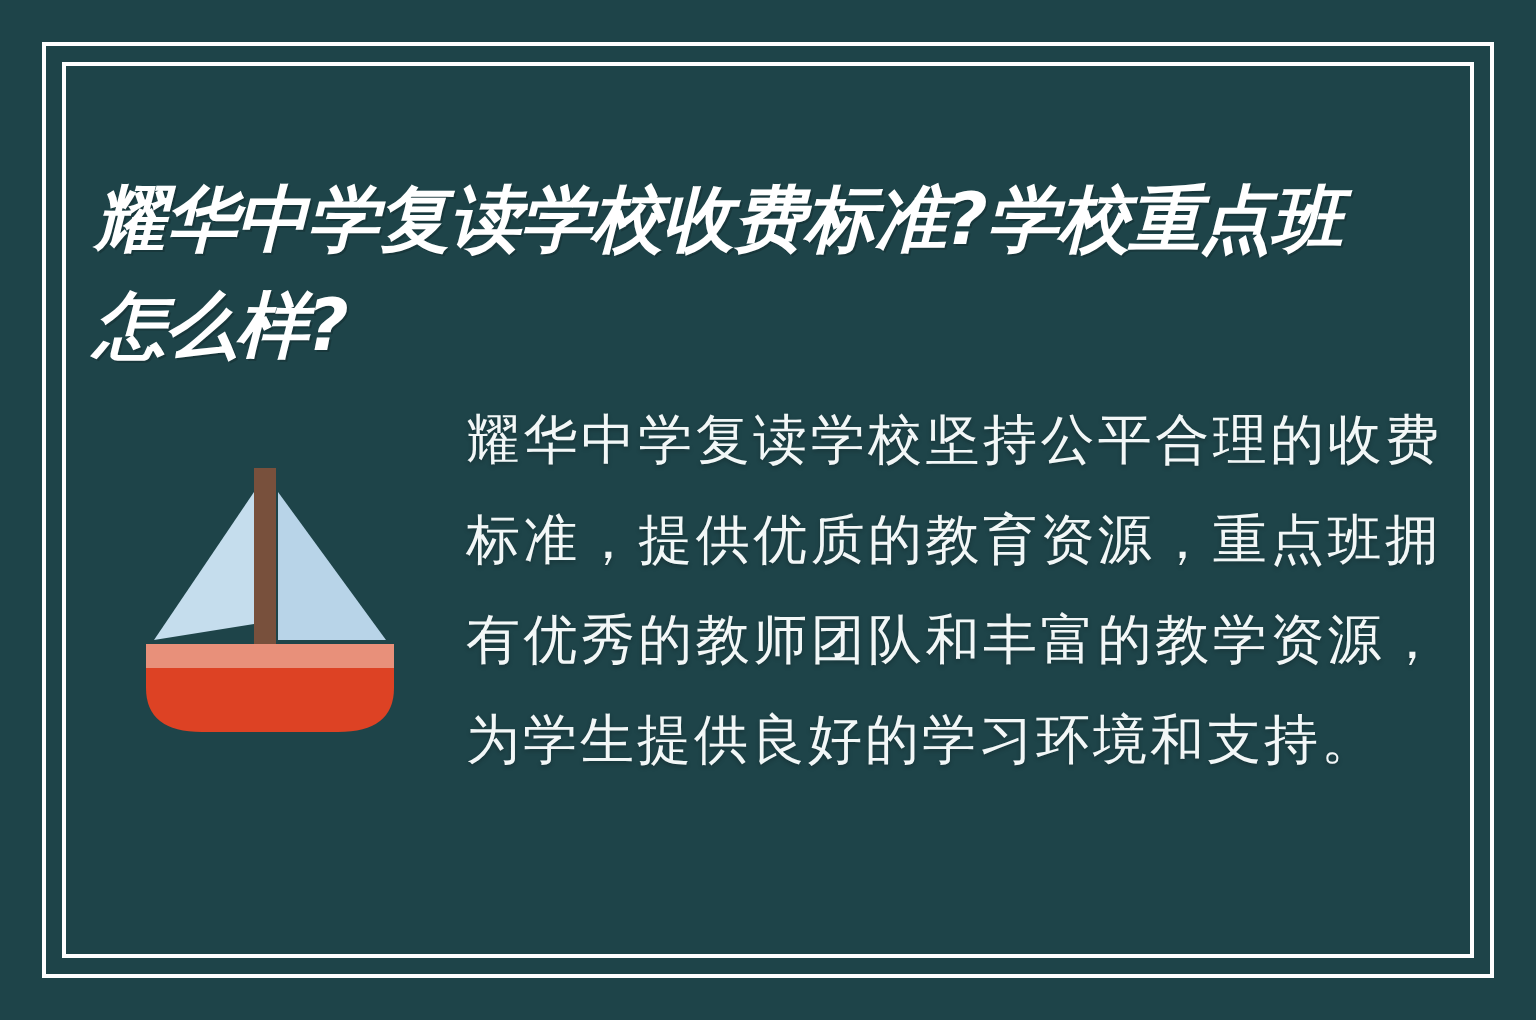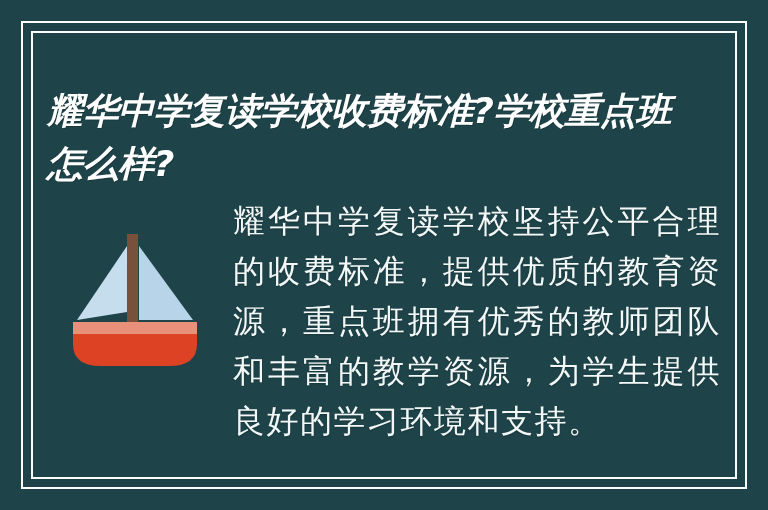--- a/index.html
+++ b/index.html
@@ -78,21 +78,21 @@
     width: 140px;
     margin-left: 18px;
     margin-top: 14px;
   }
 
   .body-text {
     flex: 1 1 auto;
     margin-left: 28px;
     color: #f2f7f7;
     font-family: "DejaVu Serif", "Liberation Serif", serif;
-    font-size: 32px;
+    font-size: 27px;
     line-height: 50px;
     letter-spacing: 1.5px;
     text-align: justify;
     text-shadow: 0 1px 2px rgba(0,0,0,0.25);
   }
 </style>
 </head>
 <body>
 
 <div id="poster">

